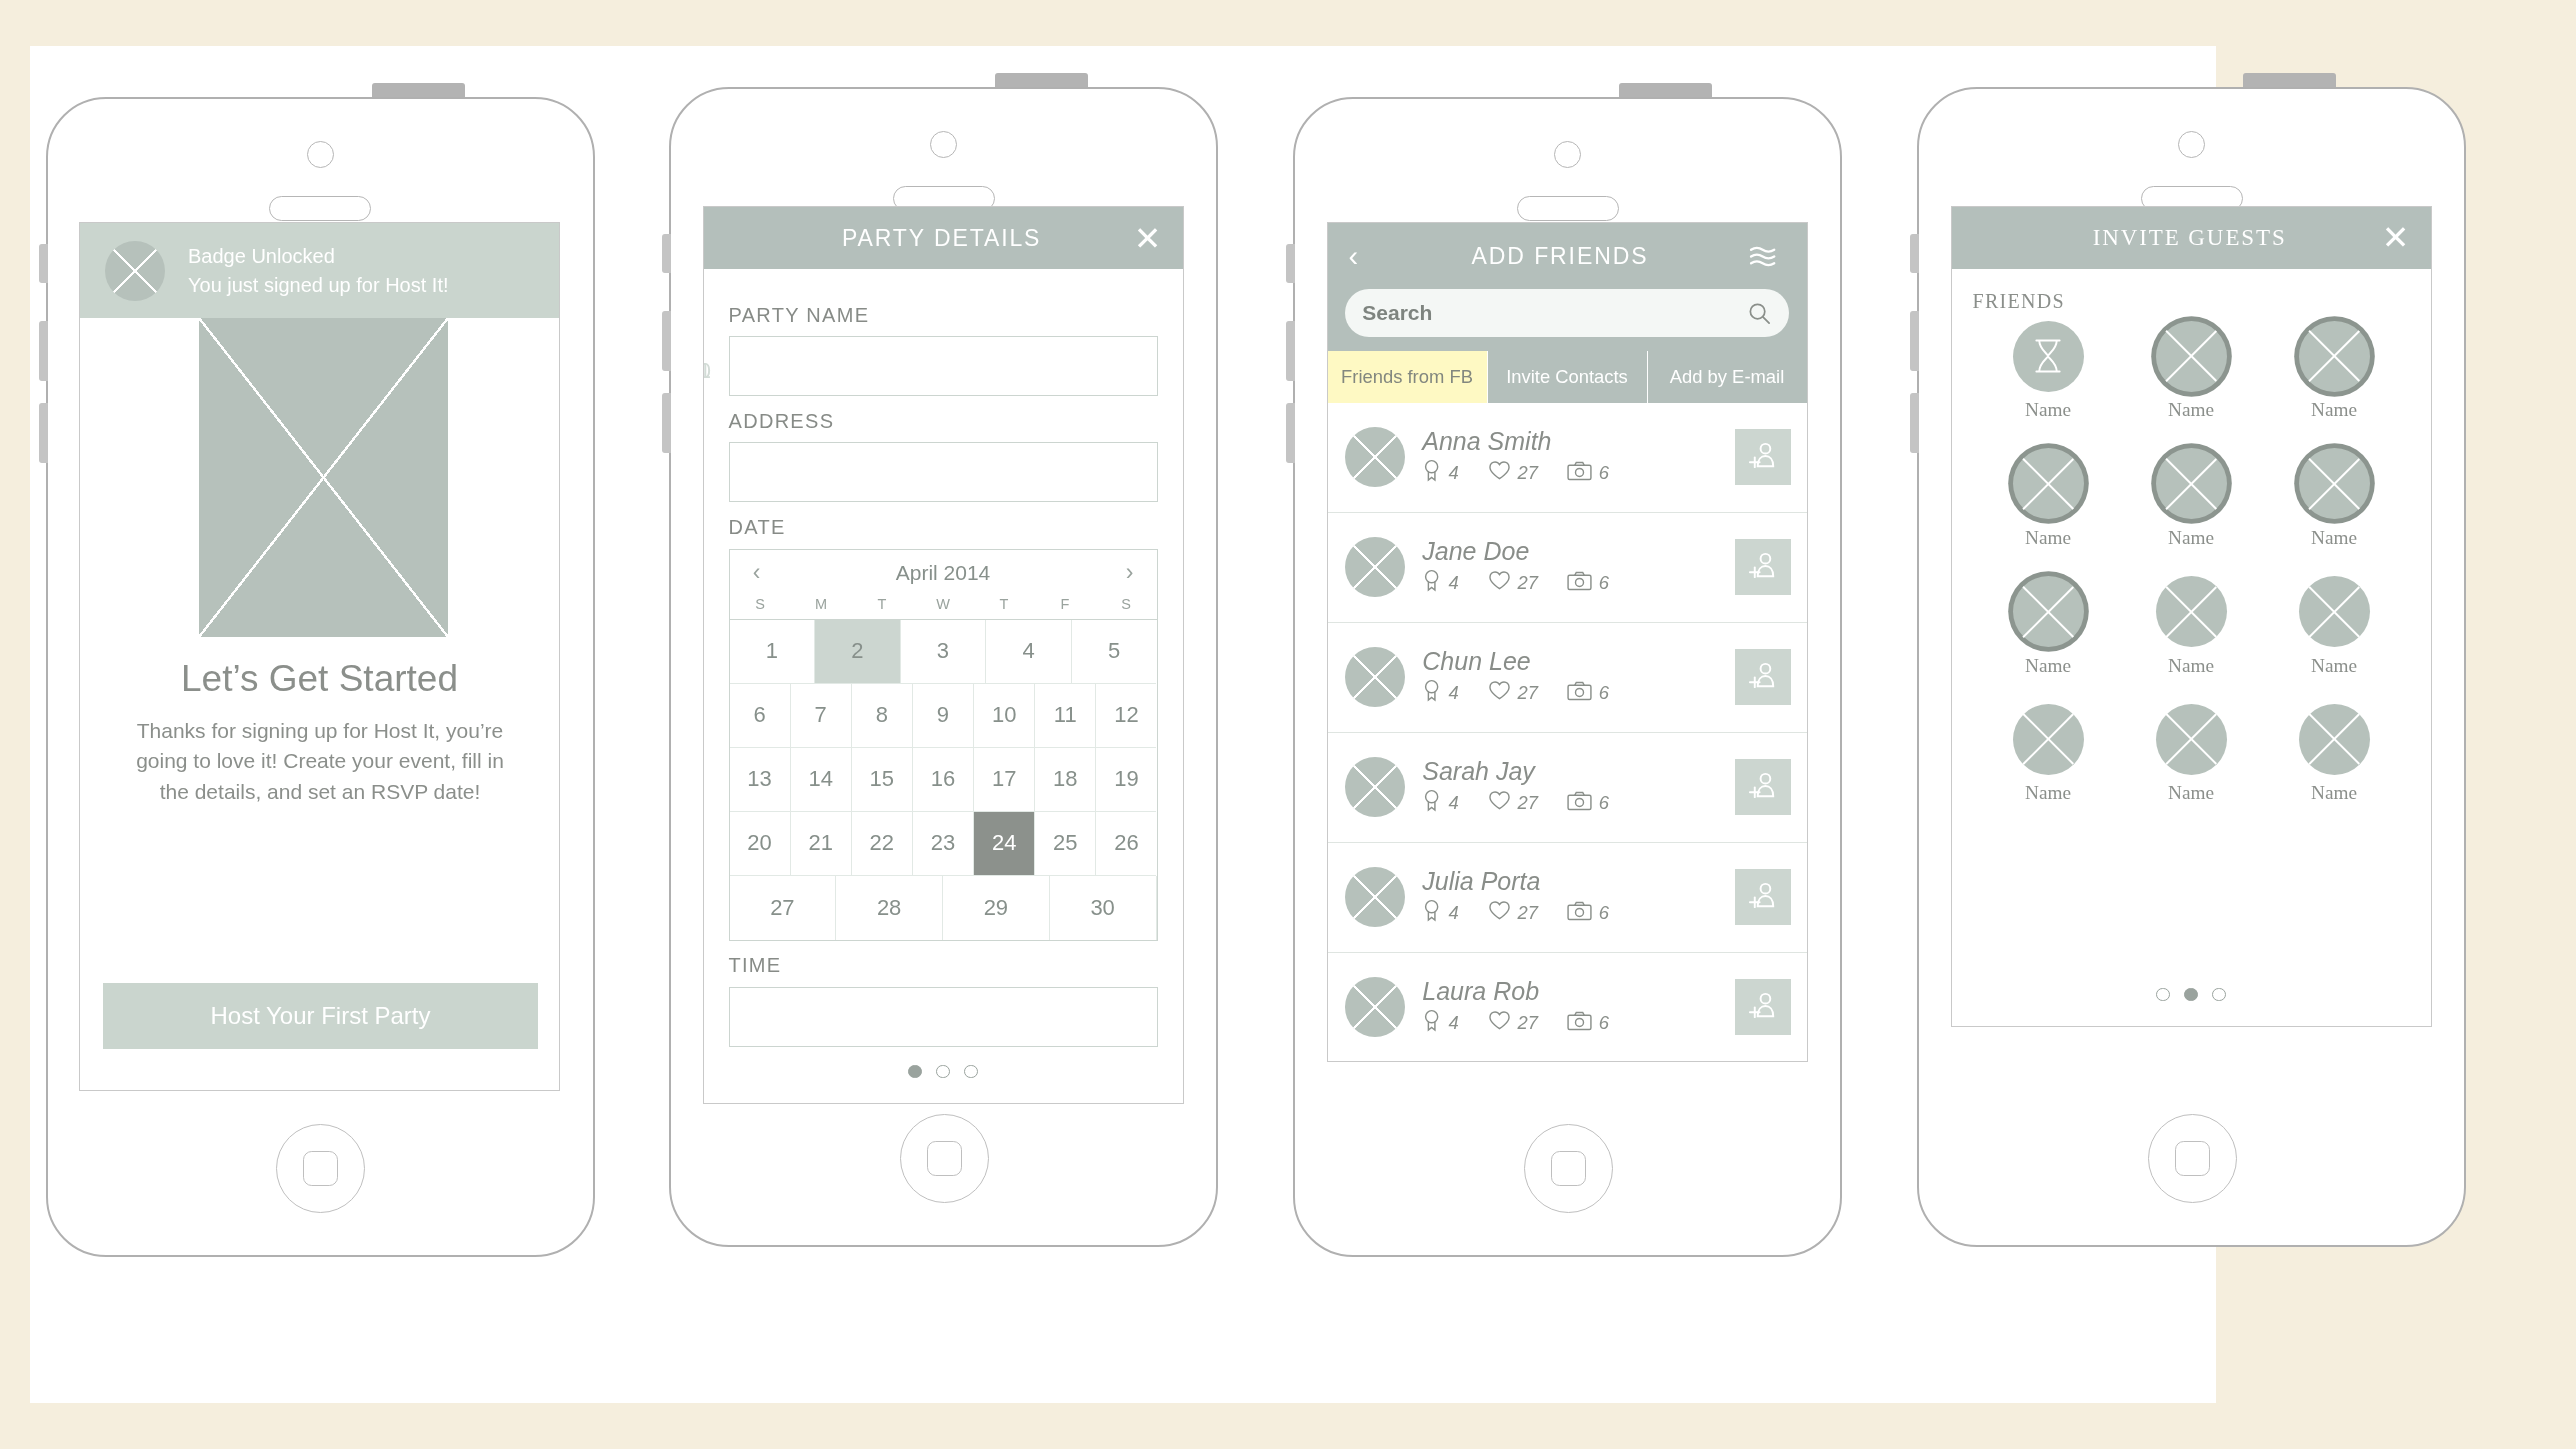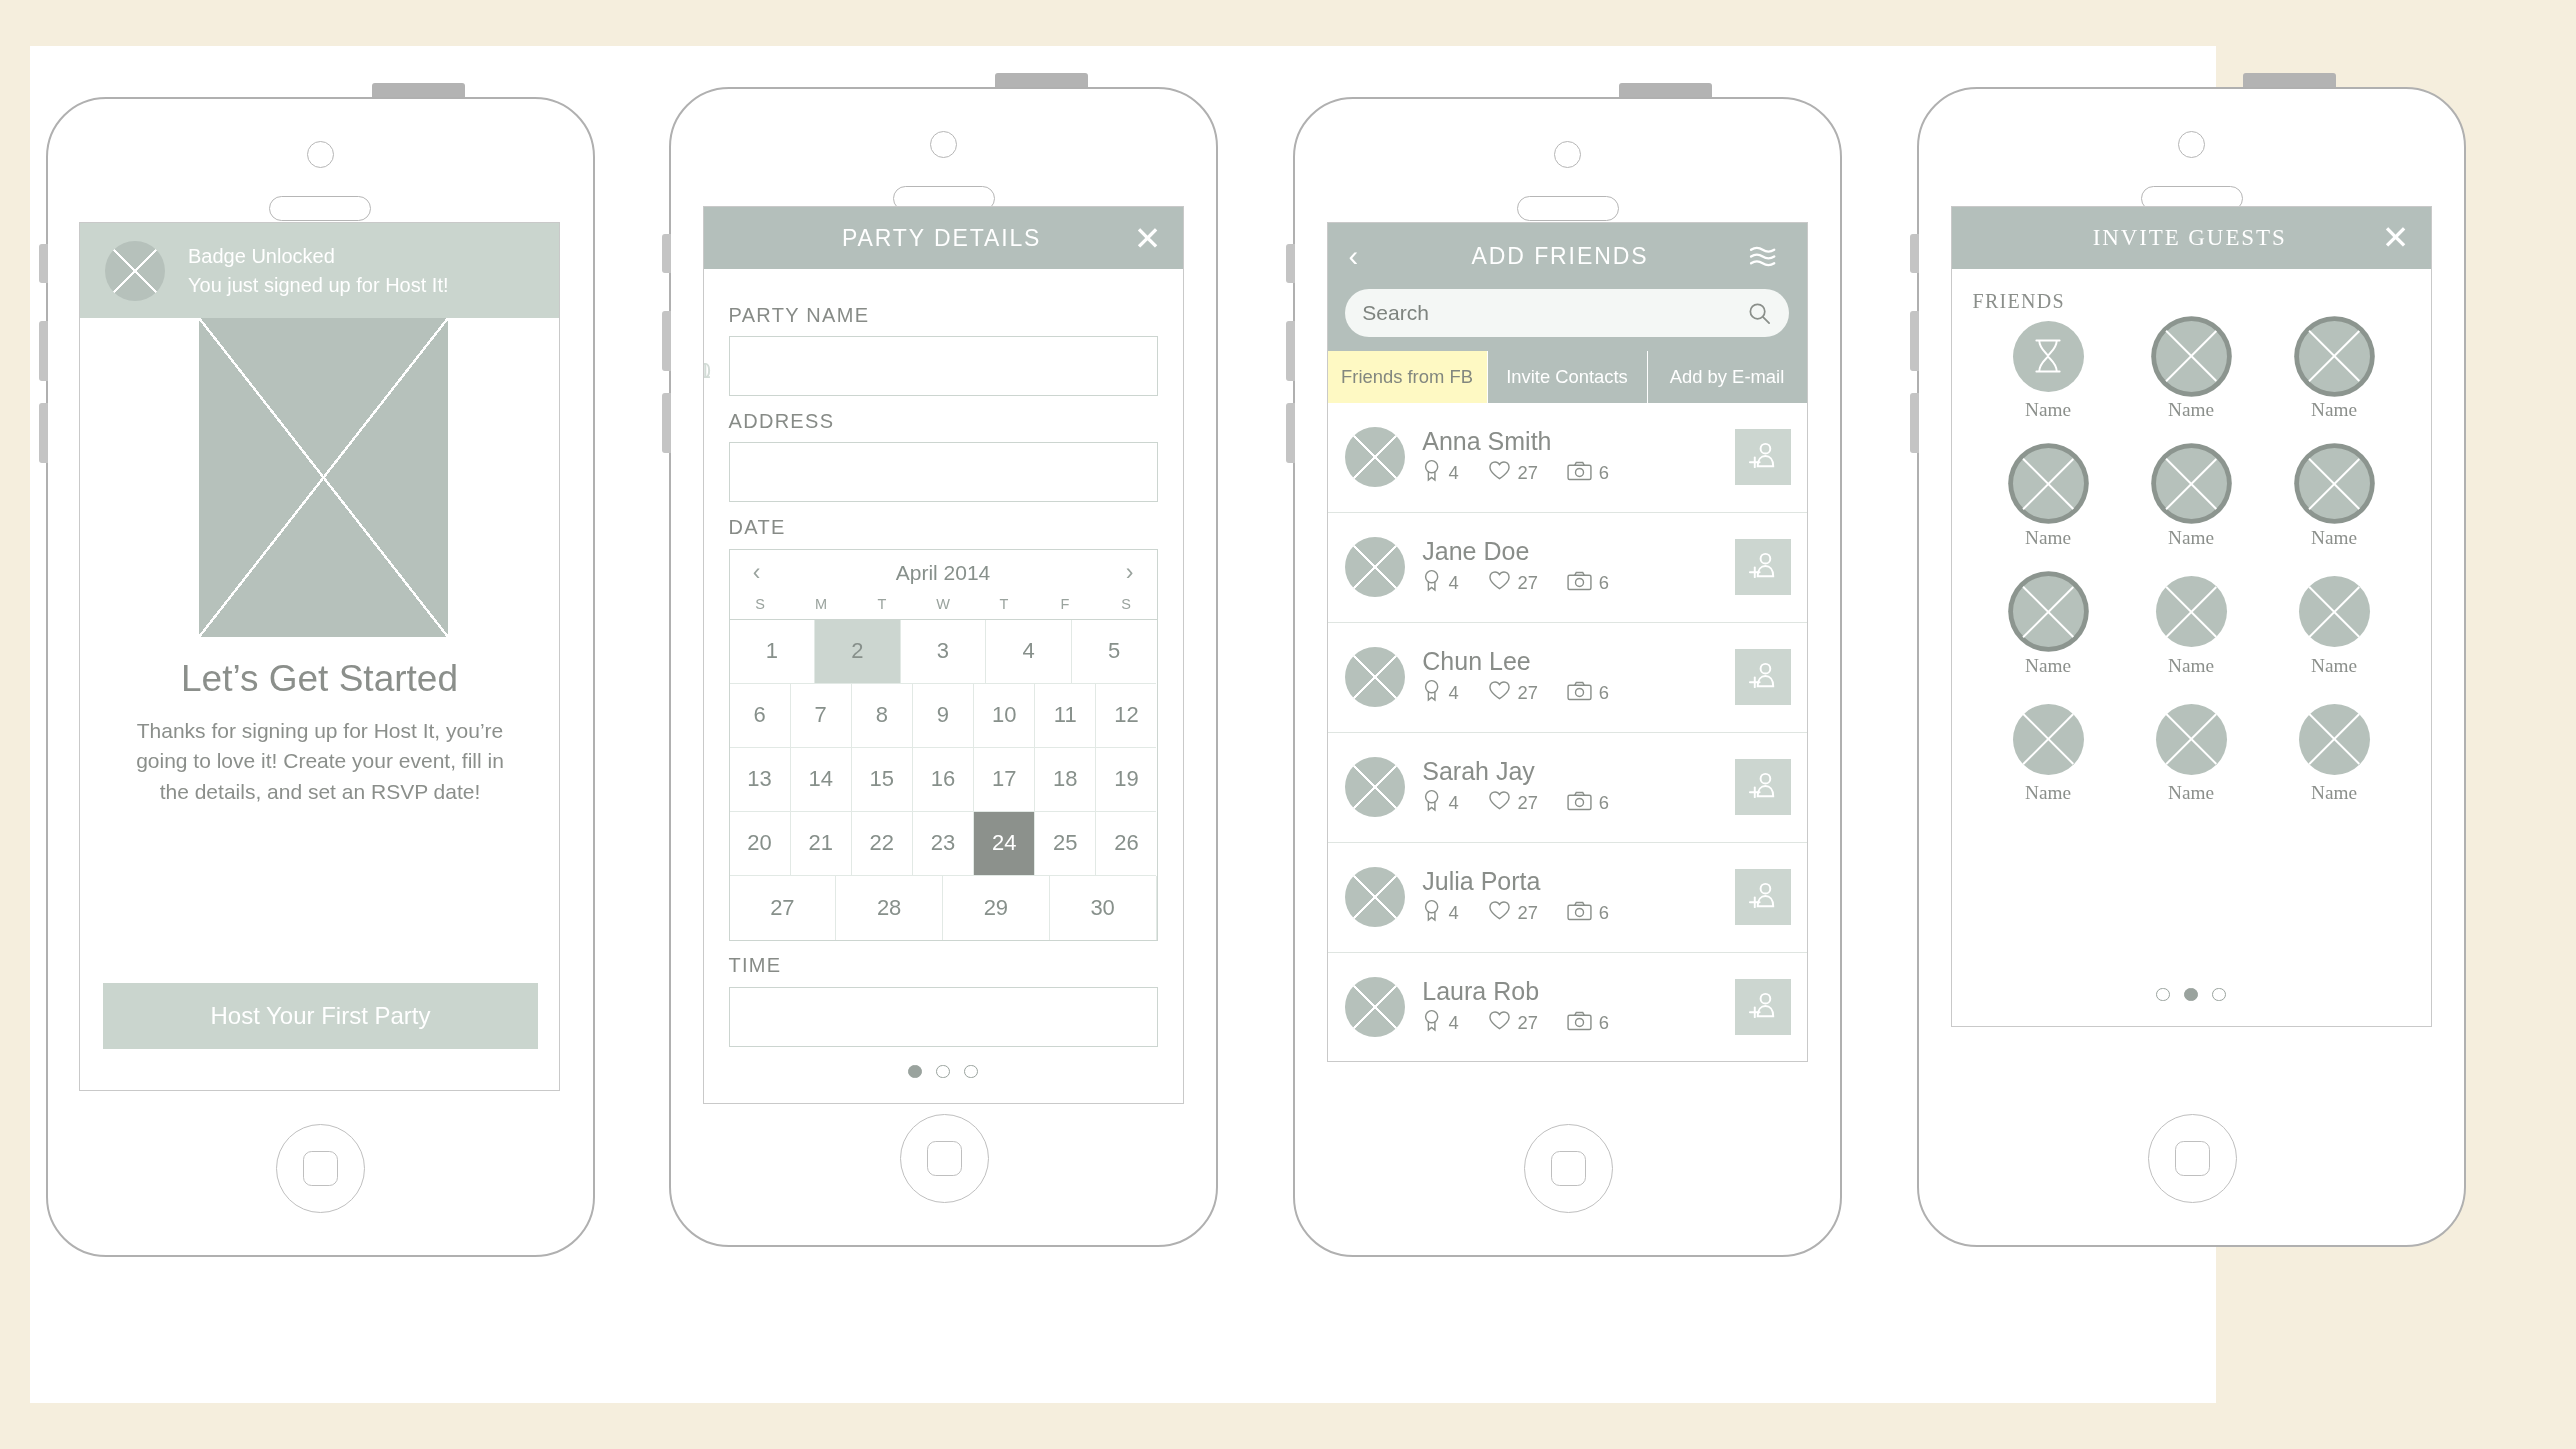--- a/index.html
+++ b/index.html
@@ -136,37 +136,37 @@
 
   
   #p3 { left: 1263px; top: 37px; }
   #p3 .screen { top: 139px; height: 840px; }
   #p3 .bar { height: 66px; padding: 0 21px; }
   #p3 .back { font-size: 29px; font-weight: 300; width: 25px; }
   #p3 .waves { width: 39px; height: 27px; }
   #p3 .searchbar { background: #b4bfbb; padding: 0 17.4px 13.5px 17.4px; }
   #p3 .search {
     height: 48px; background: #f4f7f5; border-radius: 25px;
-    display: flex; align-items: center; padding: 0 17.4px;
+    display: flex; align-items: center; padding: 0 17.4px; font-weight: bold;
   }
   #p3 .search span { flex: 1; color: #7e847f; font-size: 21px; }
   #p3 .tabs { display: flex; height: 52px; }
   #p3 .tab {
     flex: 1; display: flex; align-items: center; justify-content: center;
     font-size: 18.4px; color: #fff; background: #b4bfbb;
     border-left: 1.4px solid #fff;
   }
   #p3 .tab:first-child { border-left: none; }
   #p3 .tab.active { background: #fef9c3; color: #82877f; }
   .frow {
     display: flex; align-items: center; height: 110px;
     border-bottom: 1.4px solid #dfe5e1; padding: 0 15.5px 0 17.4px;
   }
   .frow .av { width: 60px; height: 60px; flex: none; }
-  .frow .info { flex: 1; padding-left: 17.4px; }
+  .frow .info { flex: 1; padding-left: 17.4px; font-style: italic; }
   .frow .nm { font-size: 25px; color: #898d89; margin-bottom: 3.9px; }
   .frow .stats { display: flex; align-items: center; gap: 29px; color: #8a8f8a; font-size: 18.4px; }
   .frow .stat { display: flex; align-items: center; gap: 6.8px; }
   .frow .addbtn {
     width: 56px; height: 56px; background: #ccd6d0; flex: none;
     display: flex; align-items: center; justify-content: center;
   }
 
   
   #p4 { left: 1887px; top: 27px; font-family: Liberation Serif, serif; }

